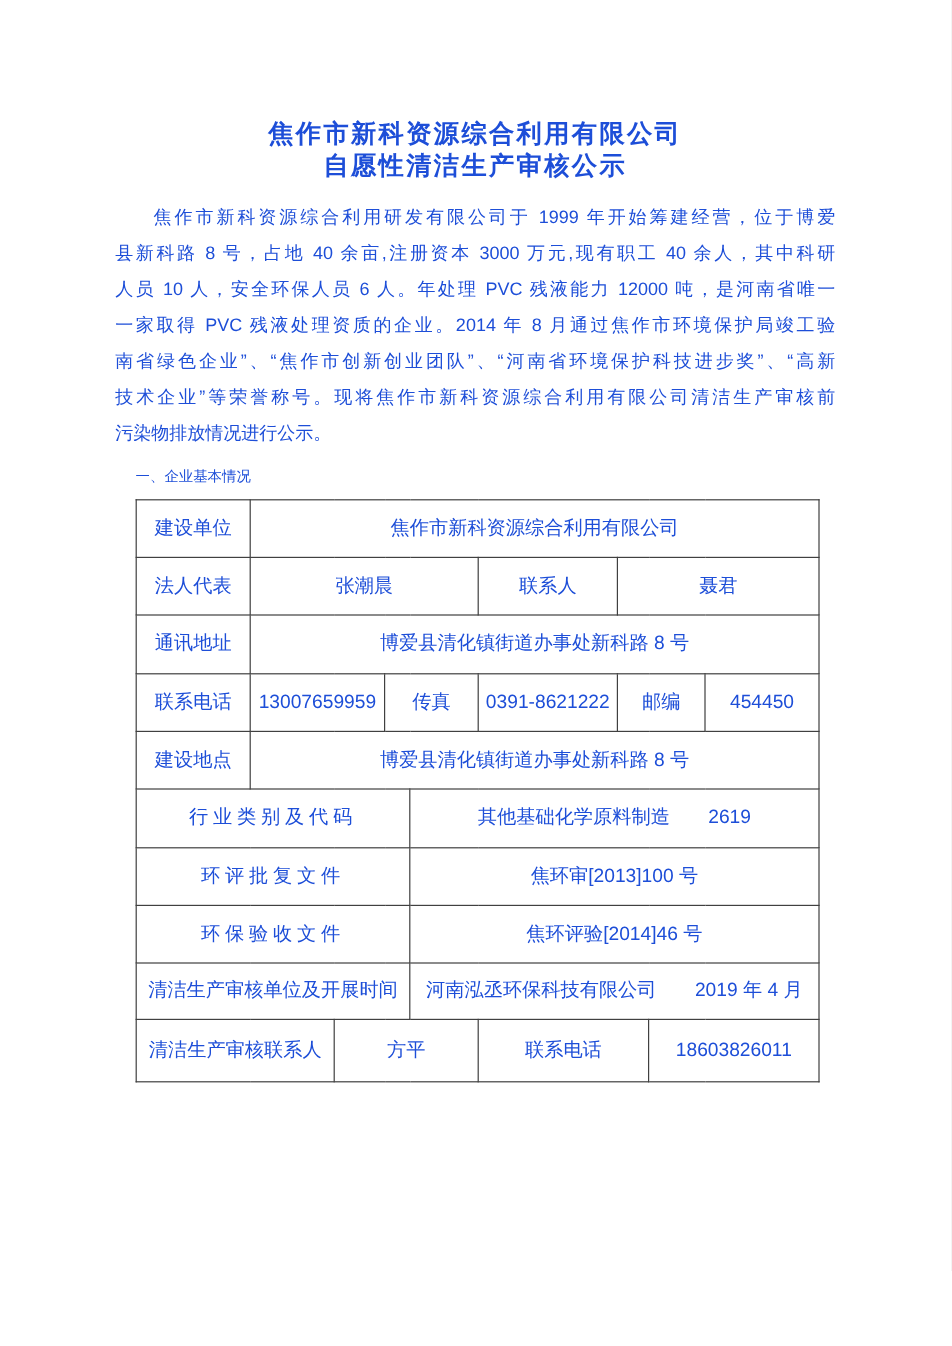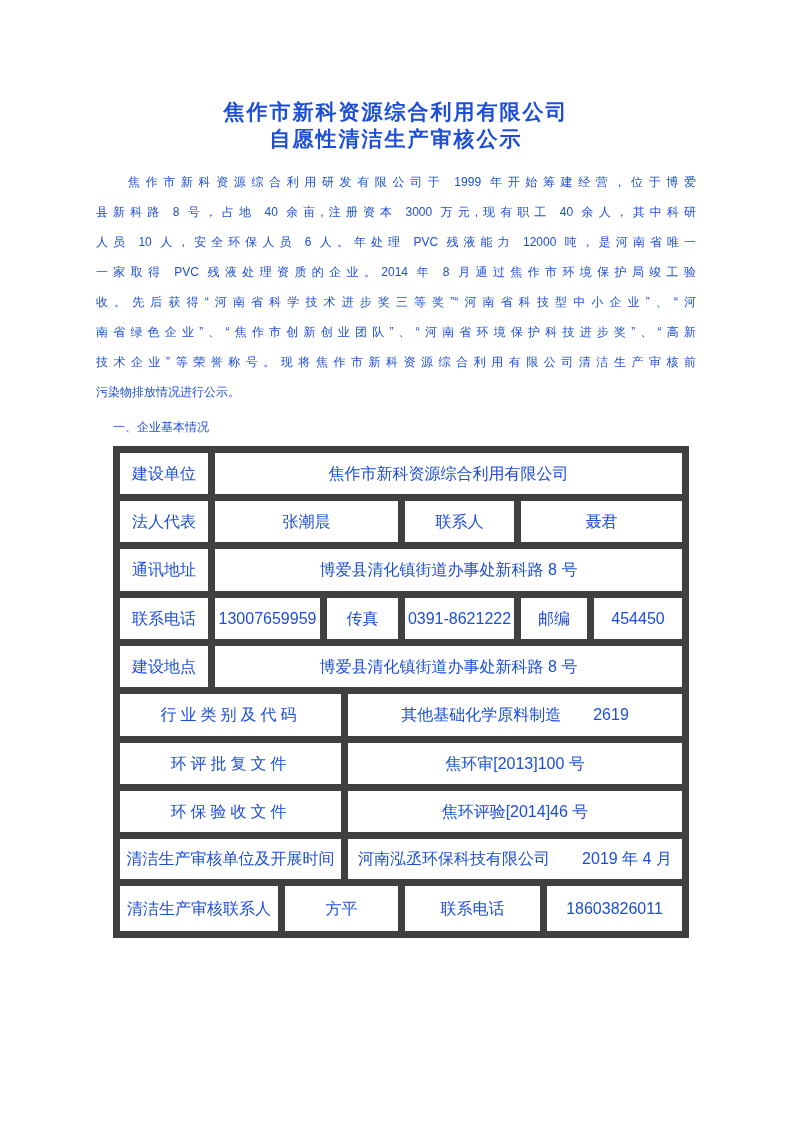--- a/index.html
+++ b/index.html
@@ -15,56 +15,55 @@
   }
   .content{padding:98px 97px 0 96px;box-sizing:border-box;}
   .doc-title{
     font-size:21px;font-weight:bold;text-align:center;
     letter-spacing:2px;line-height:27px;
   }
   .doc-subtitle{
     font-size:21px;font-weight:bold;text-align:center;
     letter-spacing:2px;line-height:27px;
   }
-  .paragraph{margin-top:15px;font-size:12px;}
+  .paragraph{margin-top:15px;font-size:15px;}
   .para-line{
     line-height:30px;height:30px;
     text-align:justify;text-align-last:justify;
     white-space:nowrap;
   }
   .para-line.first{text-indent:32px;}
   .para-line.last{text-align:right;text-align-last:left;}
   .section-heading{
     margin-top:5px;font-size:12px;line-height:30px;padding-left:17px;
   }
   table.info{
     border-collapse:collapse;table-layout:fixed;
     margin-left:17px;margin-top:4px;width:570px;
   }
   table.info td{
-    border:7px solid #404040;
+    border:1px solid #404040;
     text-align:center;vertical-align:middle;
     font-size:16px;line-height:20px;
     padding:0;overflow:hidden;white-space:nowrap;
   }
   table.info td.spread{letter-spacing:4px;}
 </style>
 </head>
 <body>
 
 <div class="page">
   <div class="content">
     <div class="doc-title">焦作市新科资源综合利用有限公司</div>
     <div class="doc-subtitle">自愿性清洁生产审核公示</div>
     <div class="paragraph">
         <div class="para-line first">焦作市新科资源综合利用研发有限公司于 1999 年开始筹建经营，位于博爱</div>
         <div class="para-line">县新科路 8 号，占地 40 余亩,注册资本 3000 万元,现有职工 40 余人，其中科研</div>
         <div class="para-line">人员 10 人，安全环保人员 6 人。年处理 PVC 残液能力 12000 吨，是河南省唯一</div>
         <div class="para-line">一家取得 PVC 残液处理资质的企业。2014 年 8 月通过焦作市环境保护局竣工验</div>
-        <div class="para-line">收。先后获得“河南省科学技术进步奖三等奖”“河南省科技型中小企业”、“河</div>
         <div class="para-line">南省绿色企业”、“焦作市创新创业团队”、“河南省环境保护科技进步奖”、“高新</div>
         <div class="para-line">技术企业”等荣誉称号。现将焦作市新科资源综合利用有限公司清洁生产审核前</div>
         <div class="para-line last">污染物排放情况进行公示。</div>
       </div>
     <div class="section-heading">一、企业基本情况</div>
     <table class="info">
       <colgroup>
           <col style="width: 95px;">
           <col style="width: 70px;">
           <col style="width: 42px;">

